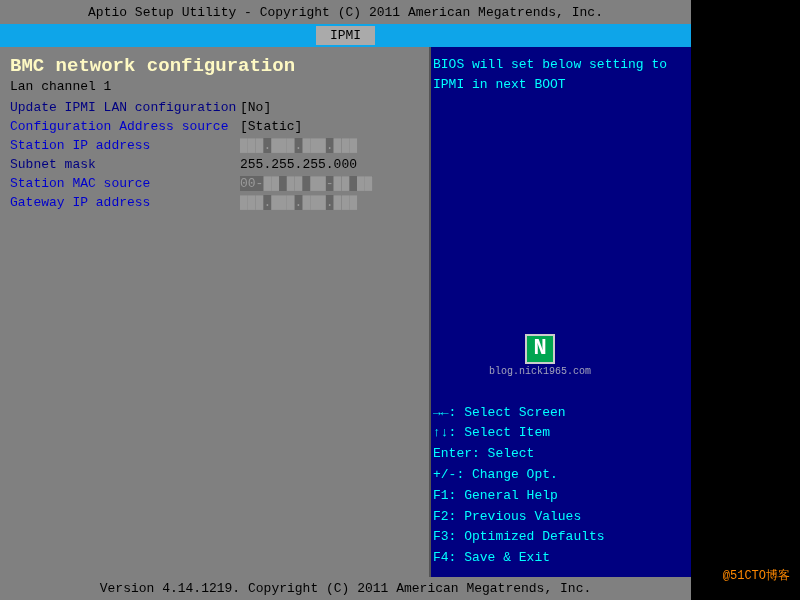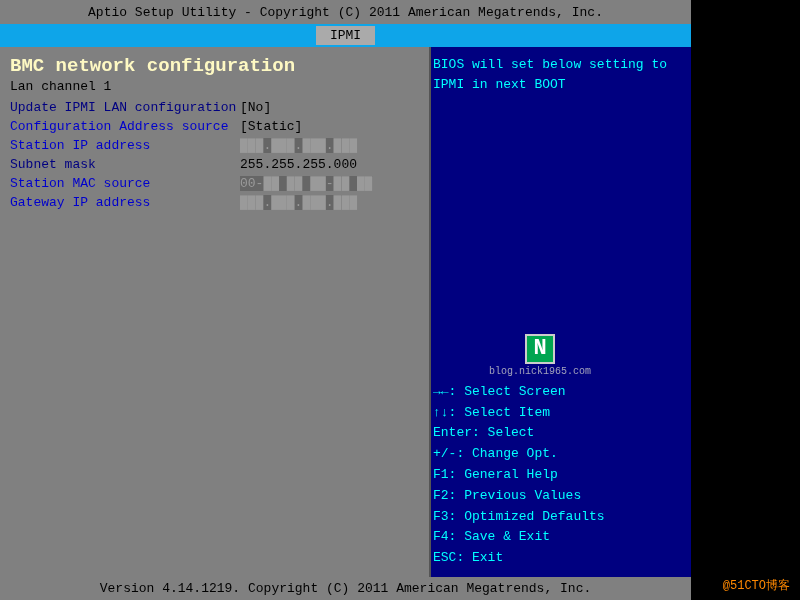--- a/index.html
+++ b/index.html
@@ -173,21 +173,21 @@
 
     .watermark-text {
       font-size: 10px;
       color: rgba(200,200,200,0.8);
       text-align: center;
       margin-top: 2px;
     }
 
     #bottom-right-tag {
       position: absolute;
-      bottom: 6px;
+      bottom: 16px;
       right: 10px;
       color: #ff8800;
       font-size: 12px;
     }
   </style>
 </head>
 <body>
 
 <div id="screen">
 
@@ -243,21 +243,20 @@
 
       <div class="key-help-section">
         <div class="key-row">→←: Select Screen</div>
         <div class="key-row">↑↓: Select Item</div>
         <div class="key-row">Enter: Select</div>
         <div class="key-row">+/-: Change Opt.</div>
         <div class="key-row">F1: General Help</div>
         <div class="key-row">F2: Previous Values</div>
         <div class="key-row">F3: Optimized Defaults</div>
         <div class="key-row">F4: Save &amp; Exit</div>
-        <div class="key-row">ESC: Exit</div>
       </div>
     </div>
 
   </div>
 
   <div id="bottom-bar">
     <span>Version 4.14.1219. Copyright (C) 2011 American Megatrends, Inc.</span>
   </div>
 </div>
 

